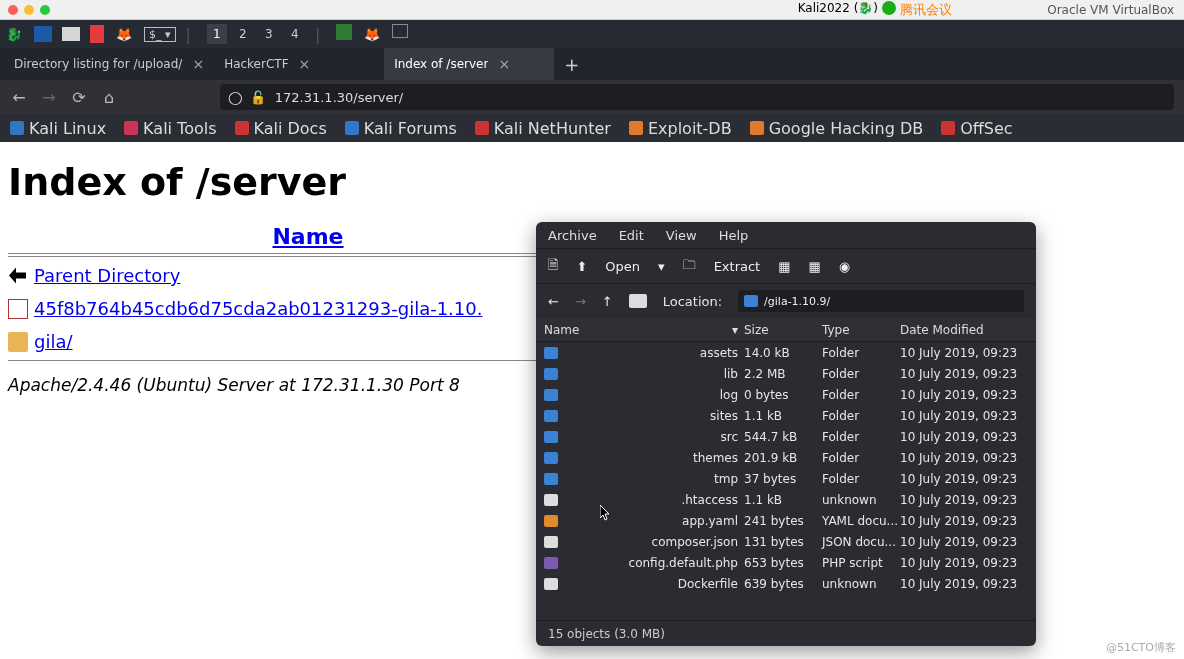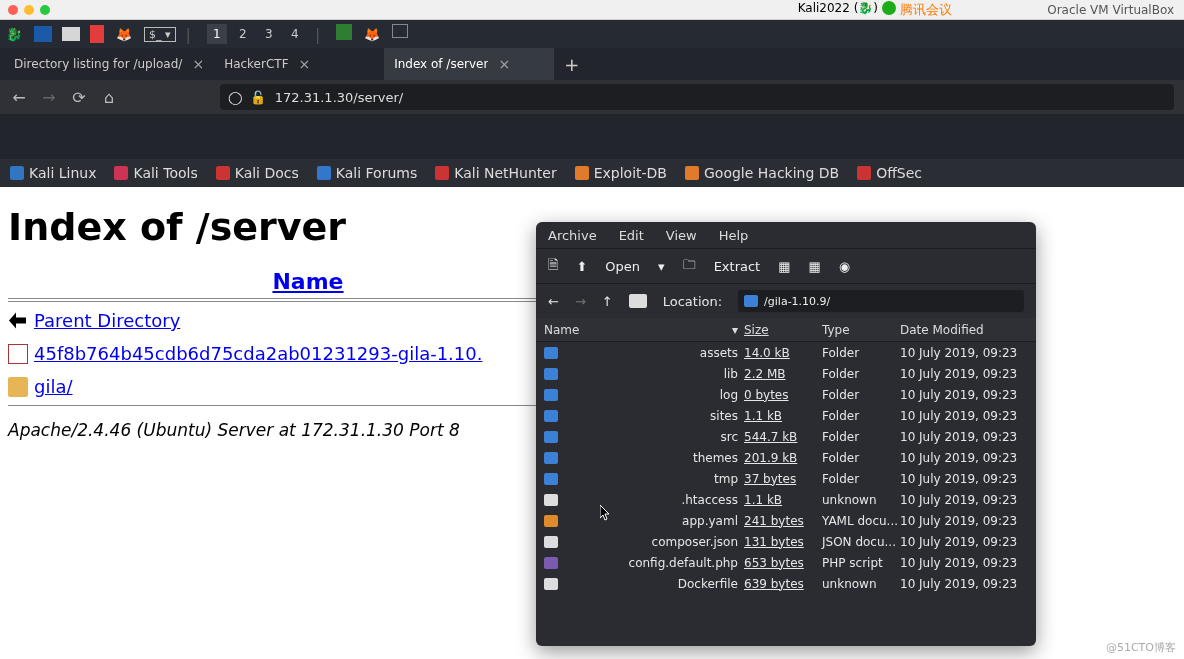--- a/index.html
+++ b/index.html
@@ -32,21 +32,21 @@
   .tabs-row{height:32px;display:flex;align-items:center;padding:0 4px;color:#ccc;font-size:12px;}
   .tab{display:flex;align-items:center;gap:10px;padding:0 10px;height:32px;min-width:170px;justify-content:flex-start;}
   .tab.active{background:#363a41;color:#fff;}
   .tab .close{color:#aaa;cursor:pointer;font-size:14px;}
   .tab .label{overflow:hidden;text-overflow:ellipsis;white-space:nowrap;}
   .newtab{color:#ccc;padding:0 10px;font-size:18px;}
   .nav-row{height:34px;display:flex;align-items:center;background:#2f3137;padding:0 10px;gap:12px;}
   .nav-icon{color:#bbb;width:18px;text-align:center;font-size:16px;}
   .addr{flex:1;background:#1c1e22;border-radius:4px;height:26px;display:flex;align-items:center;padding:0 8px;gap:8px;color:#ddd;font-size:13px; margin-left:90px;}
   .addr-red{color:#d66;}
-  .bookmarks{height:28px;background:#2a2d33;display:flex;align-items:center;padding:0 10px;gap:18px;font-size:14px;color:#ddd;margin-top:45px;}
+  .bookmarks{height:28px;background:#2a2d33;display:flex;align-items:center;padding:0 10px;gap:18px;font-size:16px;color:#ddd;}
   .bm{display:flex;align-items:center;gap:5px;}
   .bm .bi{width:14px;height:14px;display:flex;align-items:center;justify-content:center;}
 
   
   .page{padding:10px 8px;font-family:"Times New Roman",serif;}
   .page h1{font-size:38px;font-weight:bold;margin:8px 0 20px 0;}
   .dirlist{width:600px;}
   .dirhead{border-bottom:1px solid #888;text-align:center;padding-bottom:4px;}
   .dirhead a{color:#0000ee;text-decoration:underline;font-size:22px;font-weight:bold;}
   .dirrow{display:flex;align-items:center;gap:6px;padding:6px 0;font-size:18px;}
@@ -64,21 +64,21 @@
   .aw-title .ttl{flex:1;text-align:center;color:#ccc;font-size:12px;}
   .aw-title .wbtn{width:14px;height:14px;border-radius:50%;margin-left:6px;}
   .min{background:#4a4d53;} .max{background:#4a4d53;} .cls{background:#1c8de0;}
   .aw-menu{height:26px;display:flex;align-items:center;padding:0 12px;gap:22px;color:#ddd;}
   .aw-tool{height:36px;display:flex;align-items:center;padding:0 12px;gap:18px;border-top:1px solid #1c1d20;border-bottom:1px solid #1c1d20;}
   .aw-tool .tb{display:flex;align-items:center;gap:6px;color:#eee;}
   .aw-loc{height:34px;display:flex;align-items:center;padding:0 12px;gap:16px;}
   .aw-loc .locin{background:#1c1e22;flex:1;border-radius:3px;height:22px;display:flex;align-items:center;padding:0 6px;gap:6px;color:#eee;font-size:11px;}
   .aw-head{height:24px;background:#2e3036;display:flex;align-items:center;padding:0 8px;font-size:12px;color:#ddd;border-bottom:1px solid #1b1c1f;}
   .col-name{flex:0 0 200px;display:flex;align-items:center;justify-content:space-between;padding-right:6px;}
-  .col-size{flex:0 0 78px;text-decoration:underline;}
+  .col-size{flex:0 0 78px;}
   .col-type{flex:0 0 78px;}
   .col-date{flex:1;}
   .aw-list{flex:1;overflow:hidden;}
   .aw-row{height:21px;display:flex;align-items:center;padding:0 8px;font-size:12px;}
   .fico{width:14px;height:12px;margin-right:6px;border-radius:2px;}
   .fico.folder{background:#3b82d6;}
   .fico.file{background:#ddd;}
   .fico.yaml{background:#e08b2b;}
   .fico.php{background:#7b5bb0;}
   .aw-status{height:26px;border-top:1px solid #1b1c1f;display:flex;align-items:center;padding:0 12px;color:#ccc;font-size:12px;}
@@ -355,18 +355,19 @@
       <div class="aw-row">
         <div class="col-name">
           <span class="fico file"></span>
           <span>Dockerfile</span>
         </div>
         <div class="col-size">639 bytes</div>
         <div class="col-type">unknown</div>
         <div class="col-date">10 July 2019, 09:23</div>
       </div>
     </div>
+  <div class="aw-status">15 objects (3.0 MB)</div>
 </div>
 
 <svg class="cursor-arrow" viewBox="0 0 12 16">
     <path d="M0 0 L0 13 L3 10 L5 15 L7 14 L5 9 L9 9 Z" fill="#000" stroke="#fff" stroke-width="1"></path>
   </svg>
 <div class="watermark">@51CTO博客</div>
 
 </body></html>

